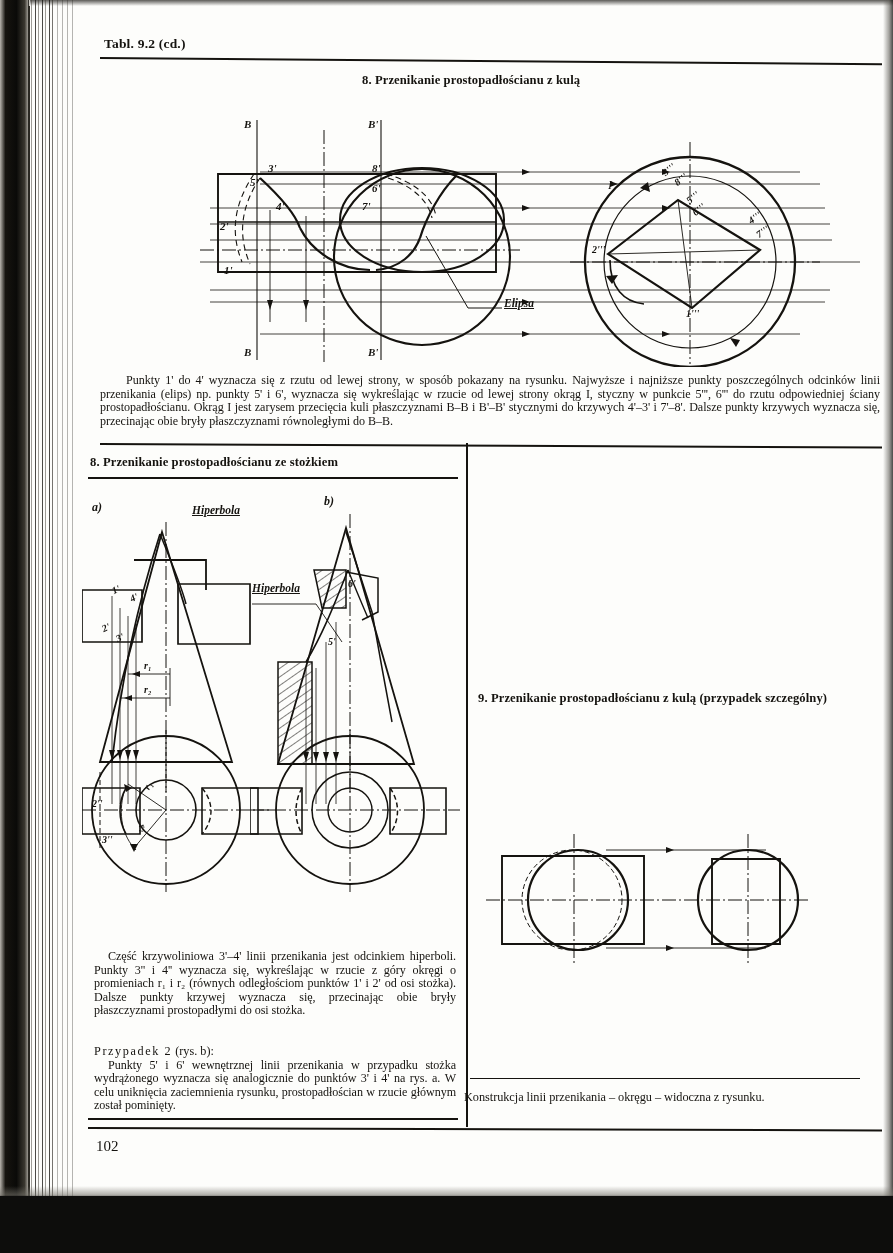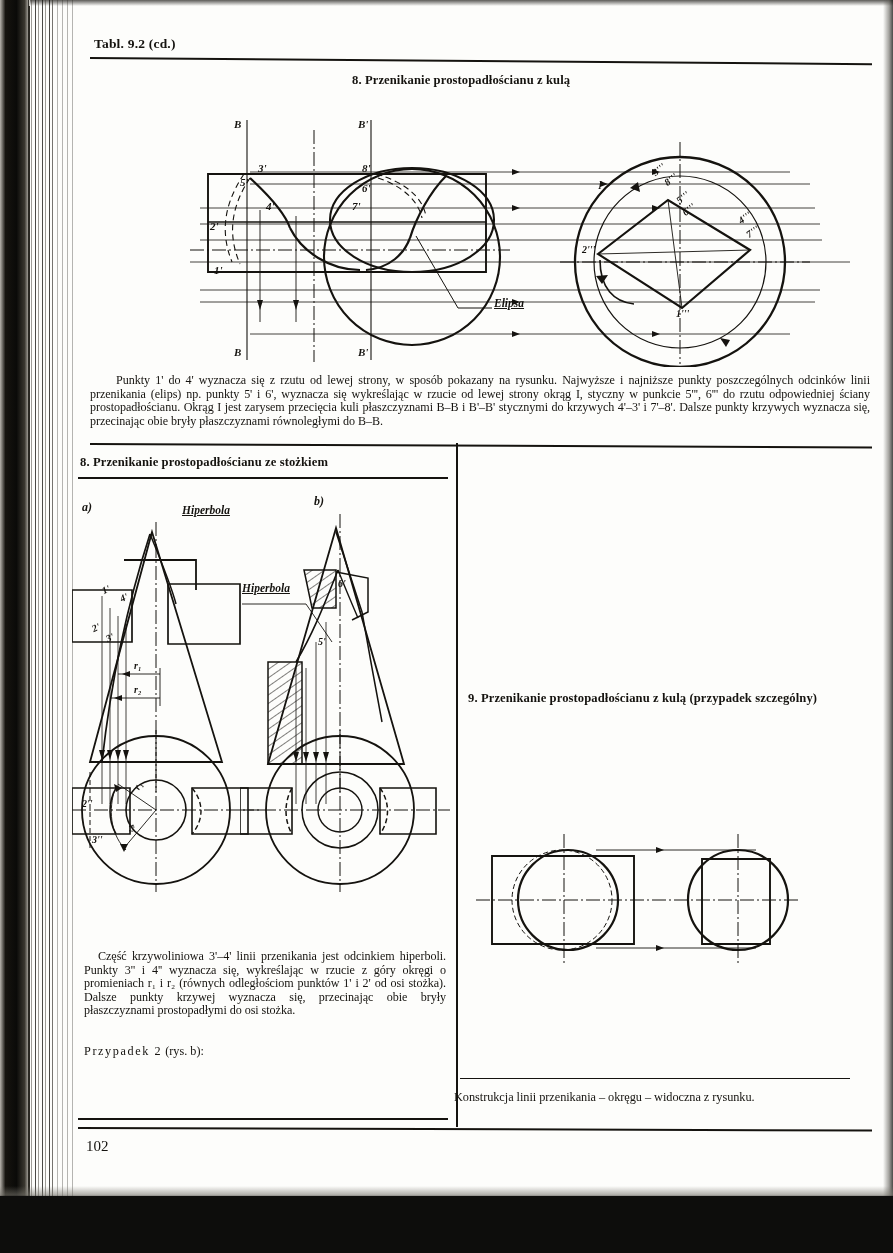--- a/index.html
+++ b/index.html
@@ -50,21 +50,21 @@
     position:absolute;right:0;top:0;width:10px;height:1200px;
     background:linear-gradient(90deg,rgba(180,178,170,0) 0%,rgba(90,88,82,.55) 60%,rgba(30,29,26,.8) 100%);
   }
   .top-edge{
     position:absolute;left:30px;top:0;width:863px;height:6px;
     background:linear-gradient(180deg,rgba(40,38,34,.75) 0%,rgba(255,255,255,0) 100%);
   }
 
   
   .content{
-    position:absolute;left:60px;top:0;width:819px;height:1200px;
+    position:absolute;left:70px;top:0;width:819px;height:1200px;
     color:#15130f;
   }
 
   
   .rule{position:absolute;background:#15130f;}
 
   
   .tbl-label{
     position:absolute;left:34px;top:36px;
     font-weight:bold;font-size:13.5px;letter-spacing:.2px;
@@ -398,20 +398,21 @@
       <div class="fig-label up" style="left:98px;top:86px;">6'</div>
       <div class="fig-label up" style="left:78px;top:144px;">5'</div>
     </div>
 
     <div class="body-text" id="para-case1">
       <span class="indent">Część krzywoliniowa 3'–4' linii przenikania jest odcinkiem hiperboli. Punkty 3'' i 4'' wyznacza się, wykreślając w rzucie z góry okręgi o promieniach r₁ i r₂ (równych odległościom punktów 1' i 2' od osi stożka). Dalsze punkty krzywej wyznacza się, przecinając obie bryły płaszczyznami prostopadłymi do osi stożka.</span>
     </div>
 
     <div class="body-text" id="para-case2">
       <span class="case-head"><span>Przypadek 2</span><span class="plain"> (rys. b):</span></span>
+      <span class="indent">Punkty 5' i 6' wewnętrznej linii przenikania w przypadku stożka wydrążonego wyznacza się analogicznie do punktów 3' i 4' na rys. a. W celu uniknięcia zaciemnienia rysunku, prostopadłościan w rzucie głównym został pominięty.</span>
     </div>
 
     <div class="sec-title" id="sec9-title">9. Przenikanie prostopadłościanu z kulą (przypadek szczególny)</div>
 
     <div class="fig" style="left:396px;top:826px;width:360px;height:170px;">
       <svg width="360" height="170" viewBox="0 0 360 170">
         <g fill="none" stroke="#15130f" stroke-width="1">
 
           <circle cx="112" cy="74" r="50" stroke-width="2.2"></circle>
           <circle cx="106" cy="74" r="50" stroke-width="1" stroke-dasharray="5 3"></circle>

